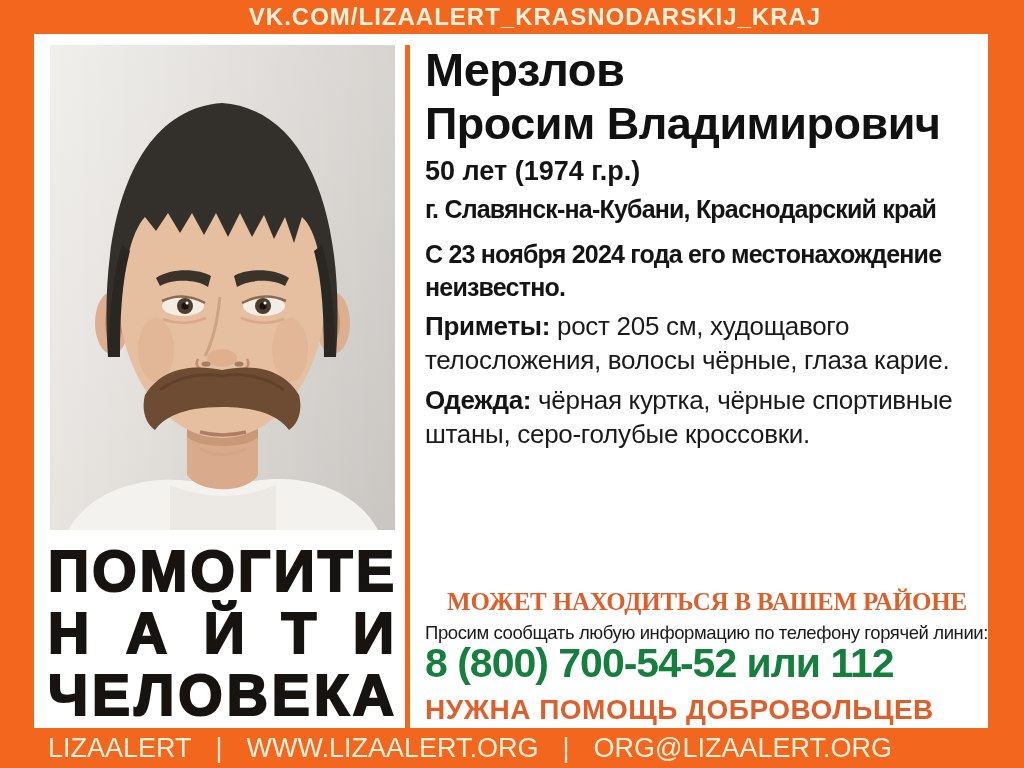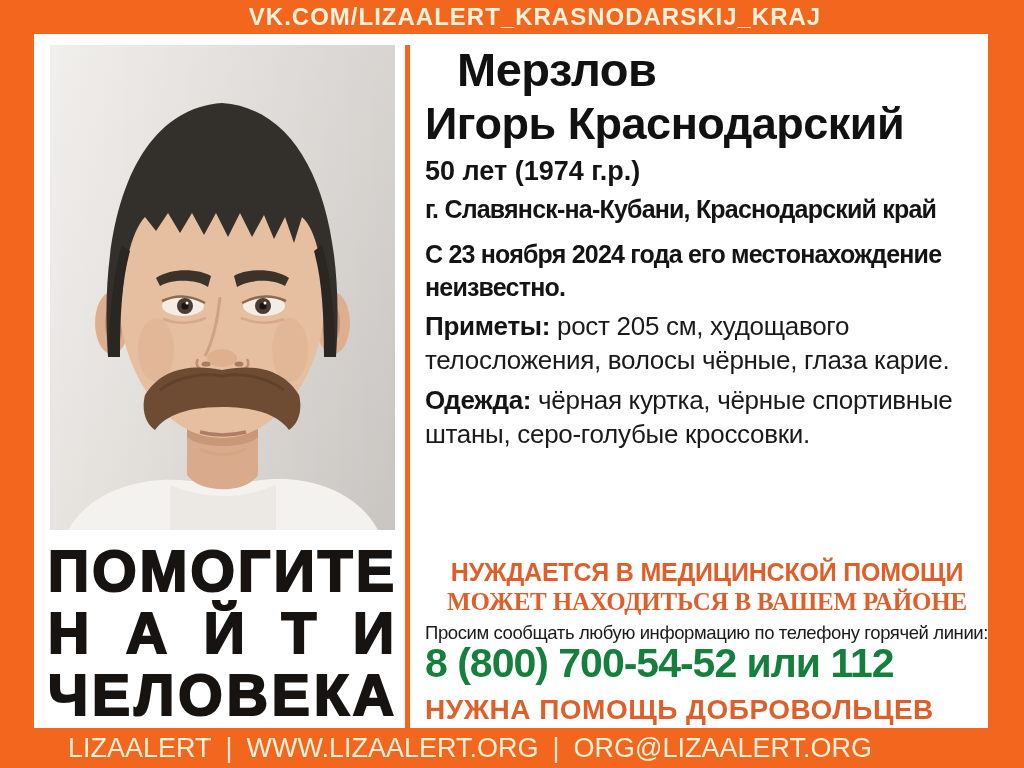--- a/index.html
+++ b/index.html
@@ -36,21 +36,21 @@
   }
   .divider {
     position: absolute; left: 371px; top: 11px; width: 5px; height: 685px;
     background: #F2661E;
   }
   .right-col {
     position: absolute; left: 391px; top: 0; width: 564px; height: 694px;
   }
   .name1 {
     position: absolute; left: 0; top: 8px; font-size: 47px; font-weight: bold;
-    color: #111111; letter-spacing: -0.5px; margin-left: 32px;
+    color: #111111; letter-spacing: -0.5px;
   }
   .name2 {
     position: absolute; left: 0; top: 64px; font-size: 45px; font-weight: bold;
     color: #111111; letter-spacing: -0.5px;
   }
   .age {
     position: absolute; left: 0; top: 122px; font-size: 27px; font-weight: bold;
     color: #141414;
   }
   .loc {
@@ -84,21 +84,21 @@
   .phone {
     position: absolute; left: 0; top: 606px; font-size: 41px; font-weight: bold;
     color: #15803d; letter-spacing: -1px; white-space: nowrap;
   }
   .volunteers {
     position: absolute; left: 0; top: 660px; font-size: 28px; font-weight: bold;
     color: #DF5F2B; letter-spacing: 0.5px; white-space: nowrap;
   }
   .footer {
     position: absolute; left: 0; bottom: 0; width: 940px; height: 40px;
-    display: flex; align-items: center; justify-content: center; gap: 14px;
+    display: flex; align-items: center; justify-content: center; gap: 24px;
     color: #F8F1DC; font-size: 27px;
   }
   .footer .sep { opacity: 0.95; }
 </style>
 </head>
 <body>
 
 <div>
 
   <div class="topbar">
@@ -210,33 +210,32 @@
           <span>Е</span>
           <span>К</span>
           <span>А</span>
         </div>
     </div>
 
     <div class="divider"></div>
 
     <div class="right-col">
       <div class="name1">Мерзлов</div>
-      <div class="name2">Игорь Краснодарский</div>
+      <div class="name2">Просим Владимирович</div>
       <div class="age">50 лет (1974 г.р.)</div>
       <div class="loc">г. Славянск-на-Кубани, Краснодарский край</div>
       <div class="missing">С 23 ноября 2024 года его местонахождение неизвестно.</div>
       <div class="signs">
         <span class="lead">Приметы:</span>
         <span>рост 205 см, худощавого телосложения, волосы чёрные, глаза карие.</span>
       </div>
       <div class="clothes">
         <span class="lead">Одежда:</span>
         <span>чёрная куртка, чёрные спортивные штаны, серо-голубые кроссовки.</span>
       </div>
-      <div class="alert1">НУЖДАЕТСЯ В МЕДИЦИНСКОЙ ПОМОЩИ</div>
       <div class="alert2">МОЖЕТ НАХОДИТЬСЯ В ВАШЕМ РАЙОНЕ</div>
       <div class="note">Просим сообщать любую информацию по телефону горячей линии:</div>
       <div class="phone">8 (800) 700-54-52 или 112</div>
       <div class="volunteers">НУЖНА ПОМОЩЬ ДОБРОВОЛЬЦЕВ</div>
     </div>
 
   </div>
 
   <div class="footer">
     <span>LIZAALERT</span>

